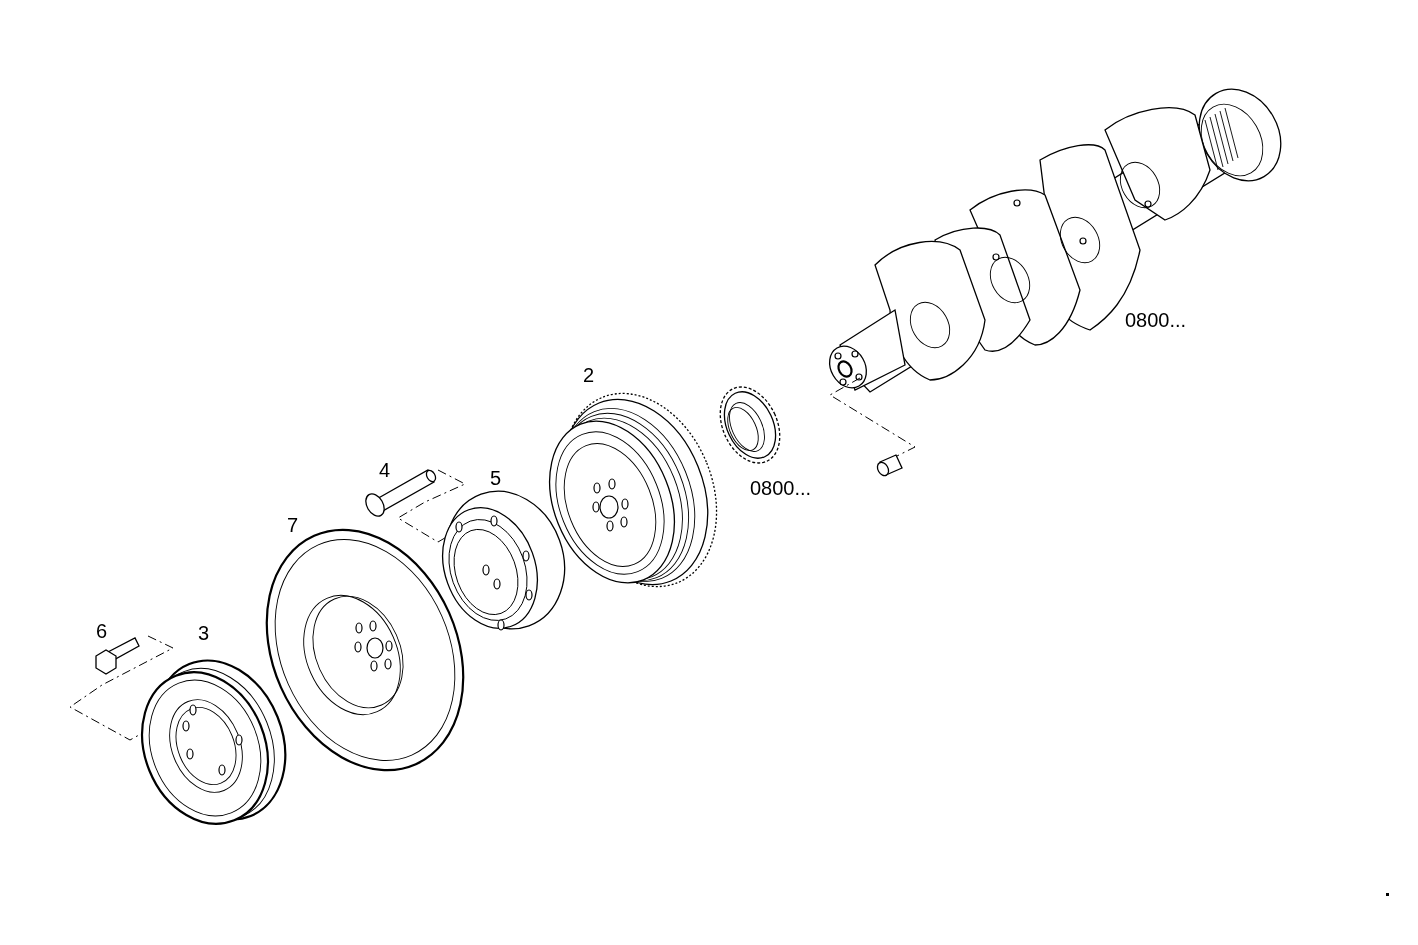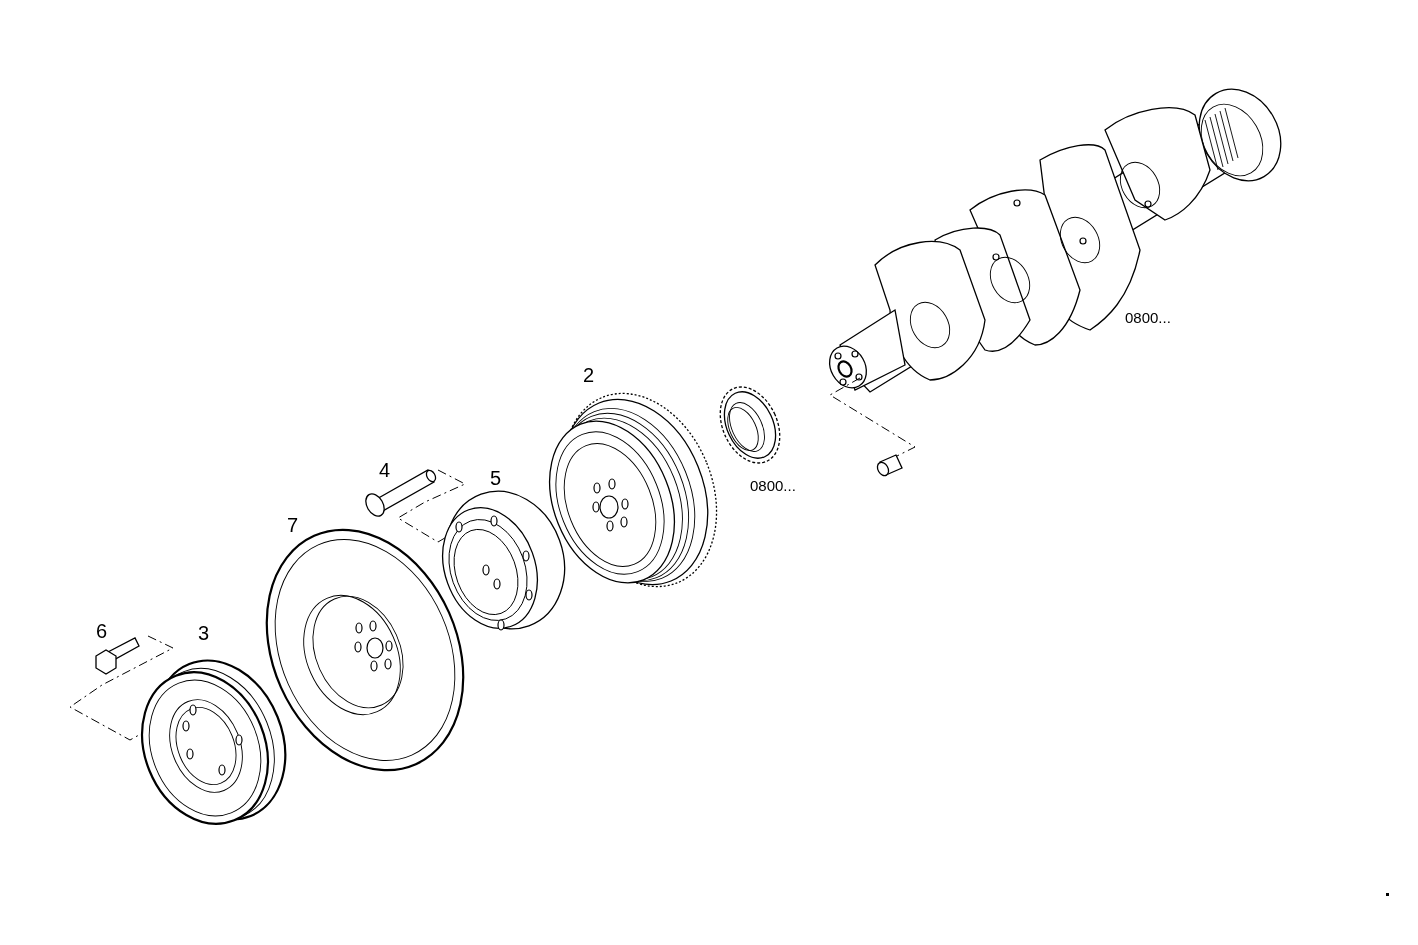--- a/index.html
+++ b/index.html
@@ -1,19 +1,19 @@
 <!DOCTYPE html>
 <html><head>
 <meta charset="utf-8">
 <style>
   html, body { margin: 0; padding: 0; background: #ffffff; }
   body { width: 1418px; height: 945px; position: relative; overflow: hidden; font-family: "Liberation Sans", sans-serif; }
   #diagram { position: absolute; left: 0; top: 0; width: 1418px; height: 945px; }
   .callout { position: absolute; font-family: "Liberation Sans", sans-serif; font-size: 20px; color: #000; line-height: 1; cursor: pointer; }
-  .ref { position: absolute; font-family: "Liberation Sans", sans-serif; font-size: 15px; color: #000; line-height: 1; cursor: pointer; }
+  .ref { position: absolute; font-family: "Liberation Sans", sans-serif; font-size: 20px; color: #000; line-height: 1; cursor: pointer; }
   .dot { position: absolute; width: 3px; height: 3px; background: #000; }
   svg .ln { fill: #fff; stroke: #000; stroke-width: 1.3; }
   svg .thin { fill: none; stroke: #000; stroke-width: 0.9; }
   svg .thick { fill: #fff; stroke: #000; stroke-width: 2.2; }
   svg .dash { fill: none; stroke: #000; stroke-width: 1; stroke-dasharray: 9 4 2 4; }
   svg .hole { fill: #fff; stroke: #000; stroke-width: 1.2; }
 </style>
 </head>
 <body>
 

